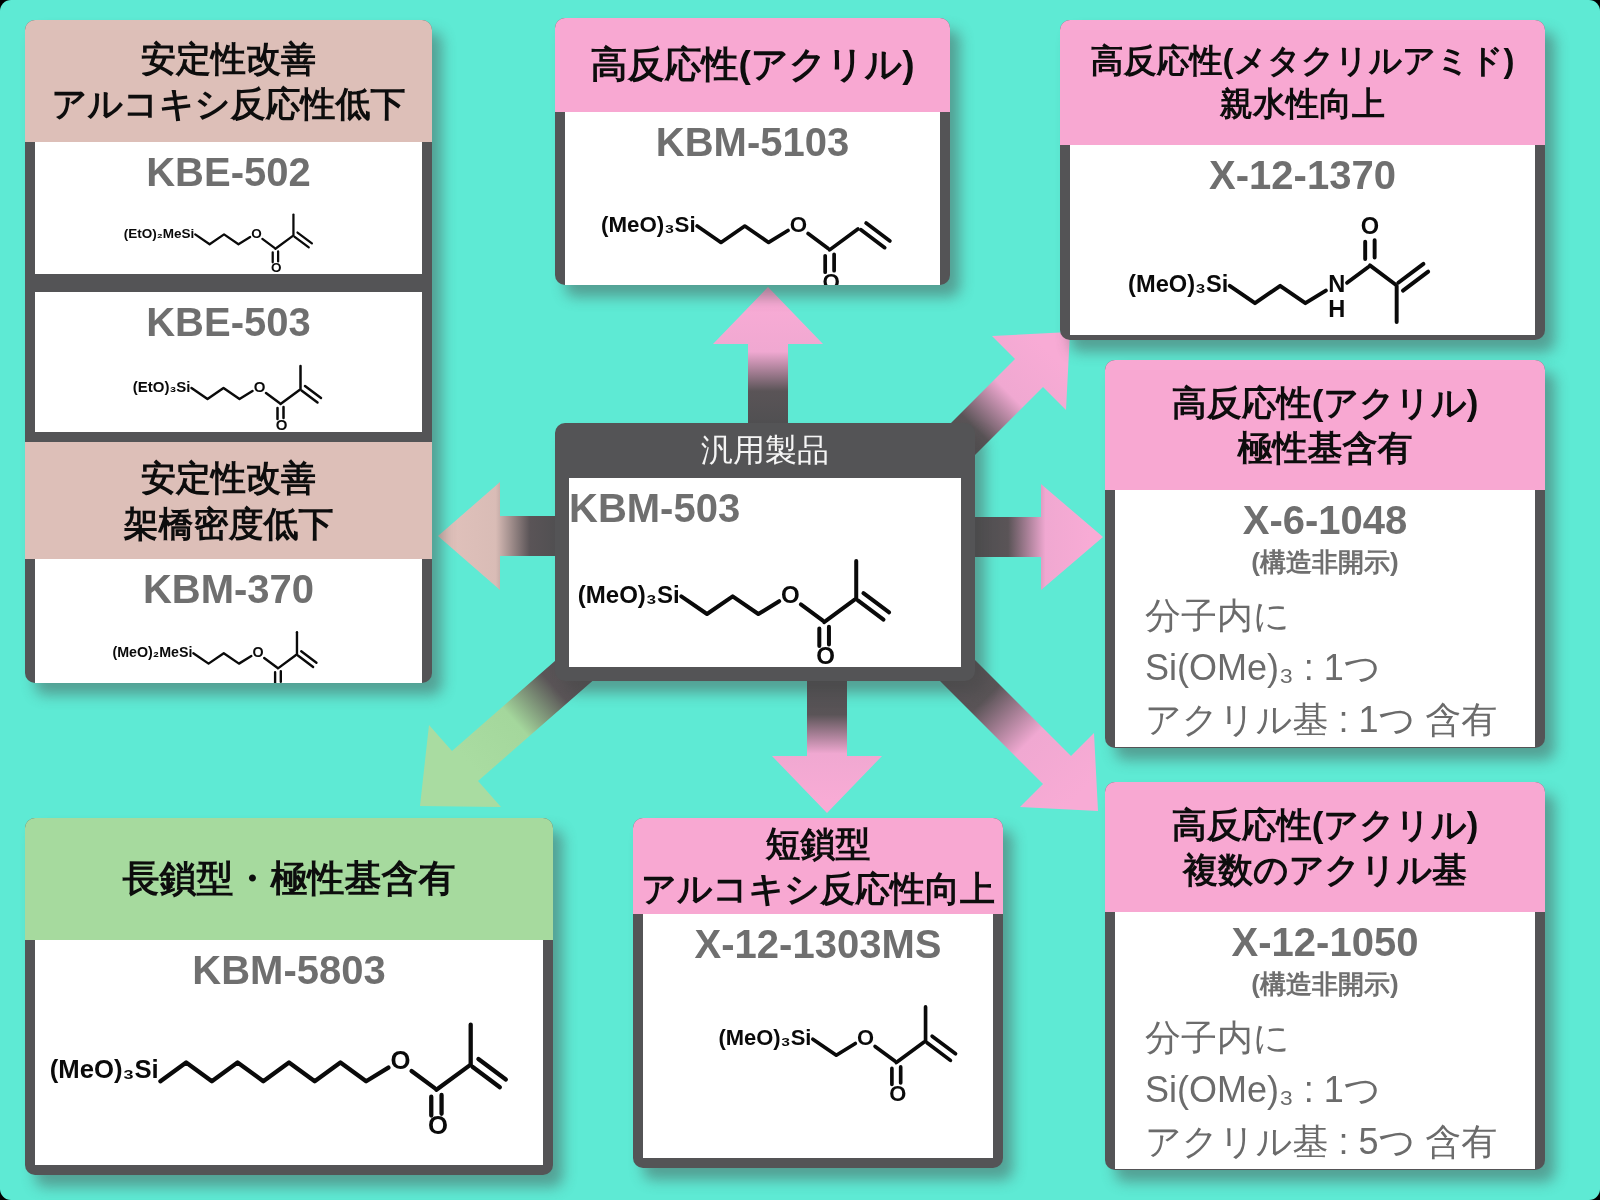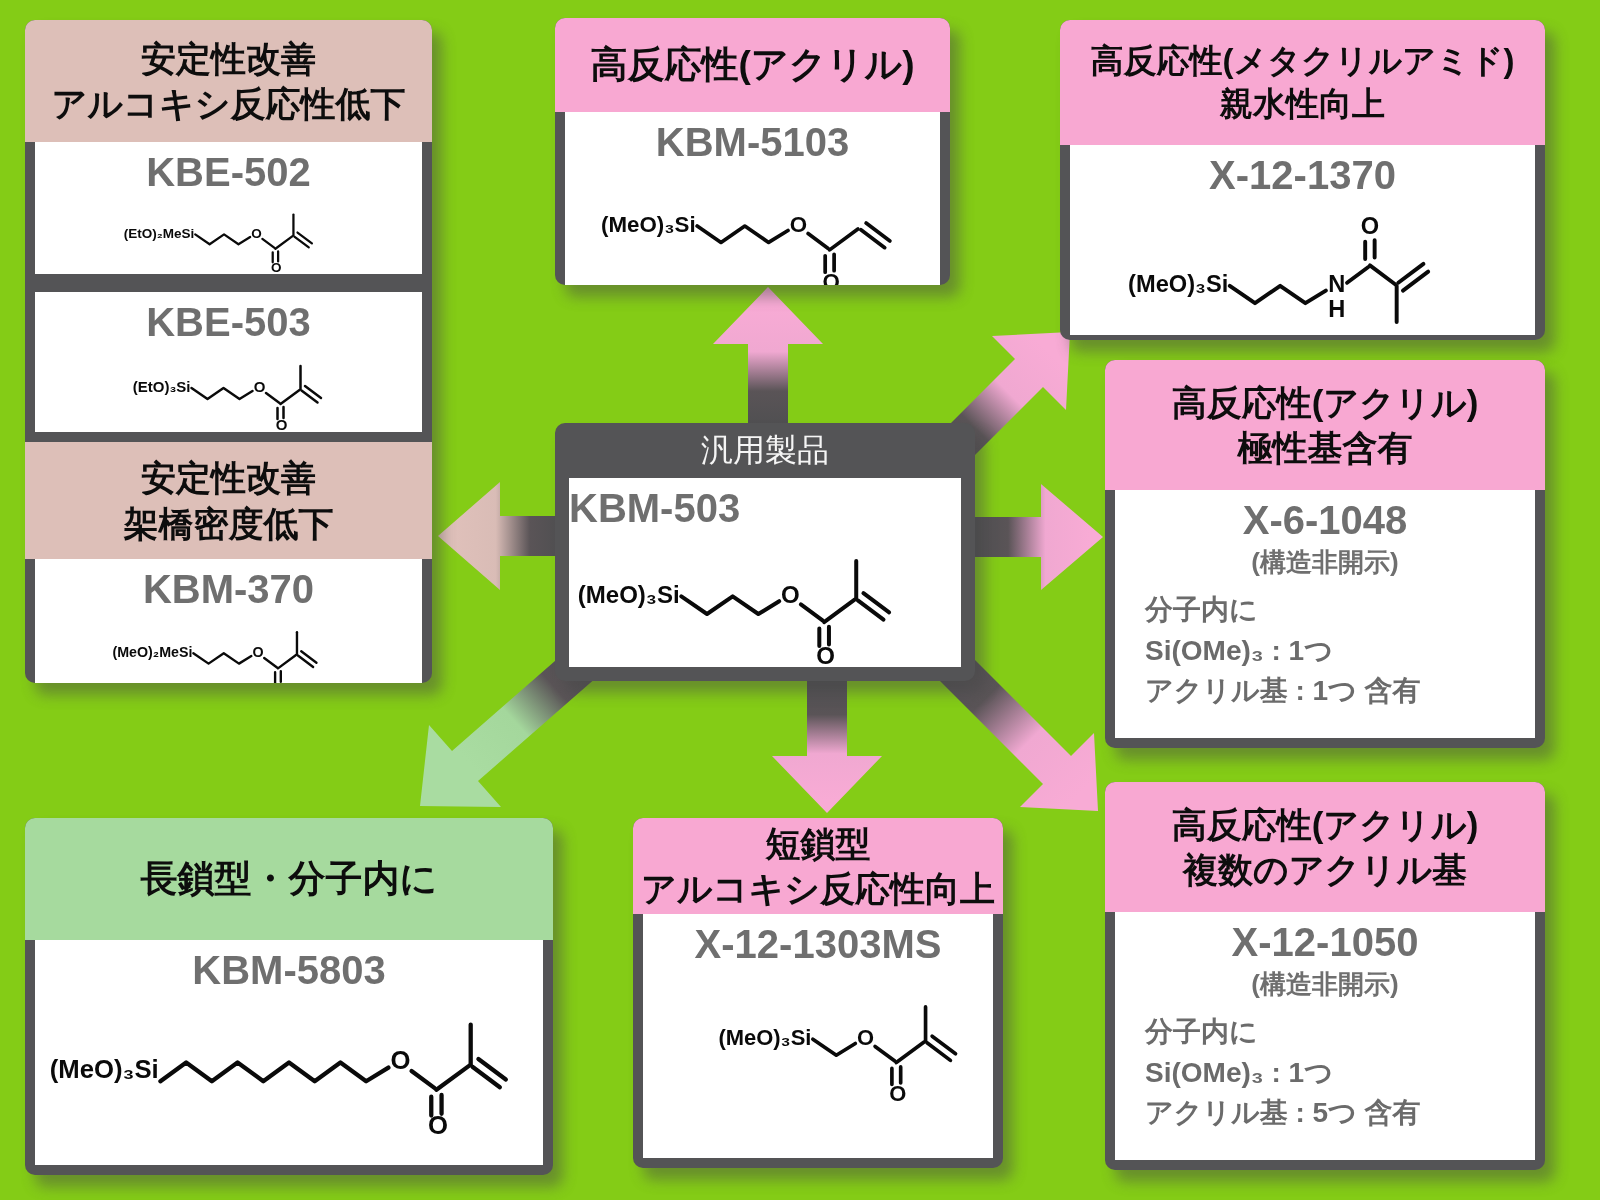--- a/index.html
+++ b/index.html
@@ -1,18 +1,19 @@
 <!DOCTYPE html>
 <html style="--pink: #f8a8d2; --dusty: #ddbfb8; --green: #a6da9e; --dark: #545456; --arrow_pink: #f8abd5; --name_gray: #6f6f6f;"><head>
 <meta charset="utf-8">
 <style>
   html,body{margin:0;padding:0;background:#000;}
   .canvas{
-    position:relative;width:1600px;height:1200px;background:#84cc16;overflow:hidden;
+    position:relative;width:1600px;height:1200px;background:#5eead4;overflow:hidden;
     font-family:"Liberation Sans","DejaVu Sans",sans-serif;
+    border-radius:11px;
   }
   .arrows{position:absolute;left:0;top:0;z-index:1;}
   .panel{
     position:absolute;z-index:2;background:#545456;border-radius:10px;overflow:hidden;
     display:flex;flex-direction:column;
     box-shadow:10px 12px 14px rgba(70,70,70,0.45);
   }
   .hdr{
     flex:0 0 auto;display:flex;flex-direction:column;justify-content:center;align-items:center;
     font-weight:bold;color:#0d0d0d;text-align:center;line-height:1.3;
@@ -20,22 +21,22 @@
   .hdr.pink{background:var(--pink,#f8a8d2);}
   .hdr.dusty{background:var(--dusty,#ddbfb8);}
   .hdr.green{background:var(--green,#a6da9e);}
   .f37{font-size:37px;} .f35{font-size:35px;} .f33{font-size:33px;}
   .body{
     background:#fff;margin:0 10px 10px 10px;display:flex;flex-direction:column;
     align-items:center;flex:1 1 auto;
   }
   .pname{color:#6f6f6f;font-weight:bold;font-size:40px;margin-top:8px;}
   .note{color:#6f6f6f;font-weight:bold;font-size:26px;margin-top:2px;}
-  .details{align-self:stretch;padding:10px 0 0 30px;color:#6b6b6b;font-weight:bold;
-    font-size:28px;line-height:1.45;}
+  .details{align-self:stretch;padding:10px 0 0 30px;color:#6b6b6b;font-weight:normal;
+    font-size:36px;line-height:1.45;}
   .ctitle{height:77px;display:flex;align-items:center;justify-content:center;
     color:#f5f5f5;font-weight:normal;font-size:32px;}
   .cbody{background:#fff;margin:0 14px 14px 14px;flex:1;display:flex;flex-direction:column;align-items:flex-start;}
   .bond{stroke:#0a0a0a;stroke-width:5;fill:none;stroke-linecap:round;stroke-linejoin:round;}
   .atom{font-weight:bold;font-size:30px;fill:#0a0a0a;
     font-family:"Liberation Sans","DejaVu Sans",sans-serif;}
   .struct{margin-top:6px;}
 </style>
 </head>
 <body>
@@ -235,21 +236,21 @@
       <div class="details">
         <div>分子内に</div>
         <div>Si(OMe)₃ : 1つ</div>
         <div>アクリル基 : 5つ 含有</div>
       </div>
     </div>
   </div>
 
   <div class="panel" style="left:25px;top:818px;width:528px;height:357px;">
     <div class="hdr green f37" style="height:122px;">
-      <div>長鎖型・分子内に</div>
+      <div>長鎖型・極性基含有</div>
     </div>
     <div class="body">
       <div class="pname">KBM-5803</div>
       <svg class="struct" viewBox="0 0 560 162" width="480">
         <text class="atom" x="128" y="92" text-anchor="end">(MeO)₃Si</text>
         <path class="bond" d="M130,96 L160,74 L190,96 L220,74 L250,96 L280,74 L310,96 L340,74 L370,96 L396,80"></path>
         <text class="atom" x="410" y="82" text-anchor="middle">O</text>
         <path class="bond" d="M423,84 L450,104"></path>
         <path class="bond" d="M446,114 L446,136 M458,112 L458,134"></path>
         <text class="atom" x="454" y="158" text-anchor="middle">O</text>

